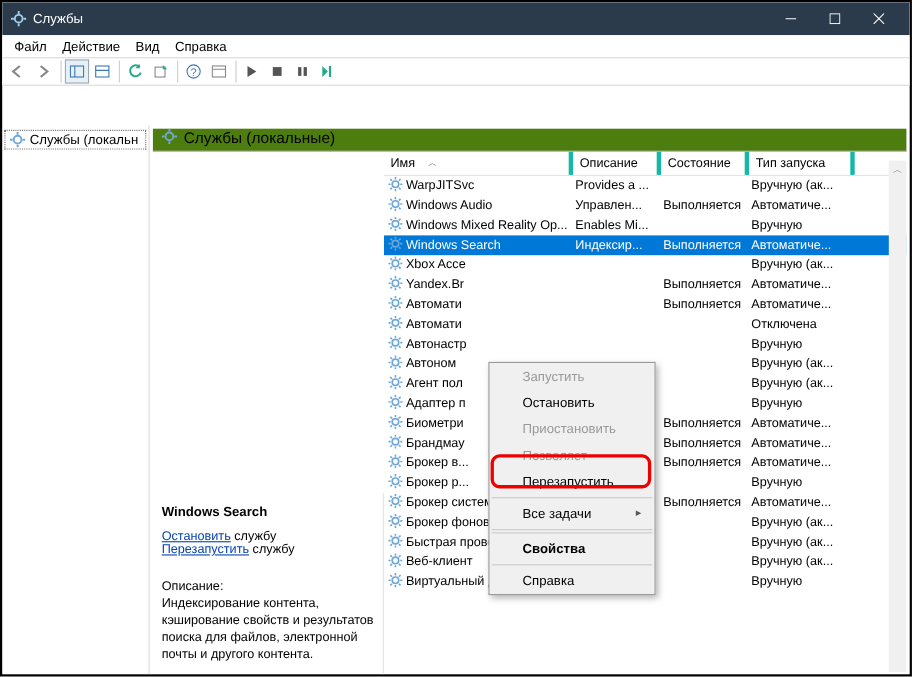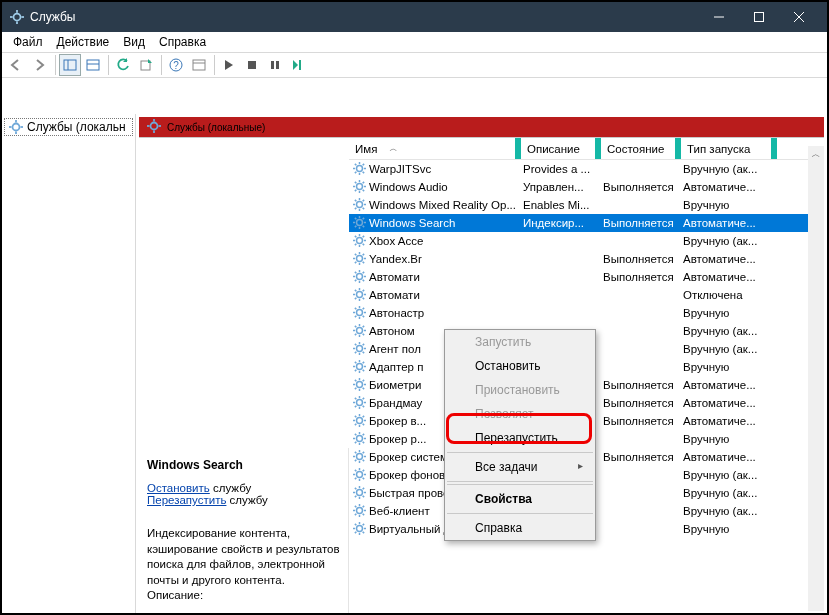--- a/index.html
+++ b/index.html
@@ -18,32 +18,32 @@
   .tool-bar { height: 26px; background: #fff; display: flex; align-items: center; padding: 2px 4px; border-top: 1px solid #d9d9d9; border-bottom: 1px solid #d9d9d9; }
   .tbtn { width: 22px; height: 22px; border: 1px solid transparent; display: flex; align-items: center; justify-content: center; margin-right: 1px; }
   .tbtn.active { border: 1px solid #9aa; background: #e8f0f7; }
   .tsep { width: 1px; height: 20px; background: #ccc; margin: 0 3px; }
 
   .workspace { height: 535px; display: flex; position: relative; margin-top: 36px; }
   .tree-pane { width: 134px; border-right: 1px solid #d9d9d9; padding: 4px 2px; }
   .tree-item { display: flex; align-items: center; height: 18px; padding: 0 4px; font-size: 12px; white-space: nowrap; overflow: hidden; border: 1px dotted #777; }
 
   .right-pane { flex: 1; display: flex; flex-direction: column; position: relative; }
-  .pane-header { height: 28px; display: flex; align-items: center; padding: 0 8px; font-size: 10px; background: #b91c1c; border-bottom: 1px solid #c9c9c9; margin: 3px 3px 0 3px; }
+  .pane-header { height: 28px; display: flex; align-items: flex-start; padding: 0 8px; font-size: 14px; background: #4d7c0f; border-bottom: 1px solid #c9c9c9; margin: 3px 3px 0 3px; }
   .pane-header .hi { margin-right: 6px; }
 
   .split { flex: 1; display: flex; margin: 0 3px; border-top: 0; align-items: flex-end; }
   .detail-pane { width: 210px; padding: 10px 8px; font-size: 11.5px; border-right: 1px solid #e4e4e4; }
   .detail-title { font-weight: bold; margin-bottom: 10px; font-size: 12px; }
   .detail-link { color: #0645ad; text-decoration: underline; cursor: pointer; }
   .detail-desc { margin-top: 20px; line-height: 1.35; }
 
   .list-pane { flex: 1; position: relative; }
   .tbl-head { height: 22px; display: flex; border-bottom: 1px solid #e4e4e4; font-size: 11.5px; }
-  .th { padding: 3px 6px; border-right: 6px solid #14b8a6; white-space: nowrap; display:flex; align-items:center; }
+  .th { padding: 3px 6px; border-right: 4px solid #14b8a6; white-space: nowrap; display:flex; align-items:center; }
   .col-name { width: 172px; }
   .col-desc { width: 80px; }
   .col-state { width: 80px; }
   .col-start { width: 96px; }
   .tbl-body { height: 454px; overflow: hidden; }
   .row { height: 18px; display: flex; align-items: center; font-size: 11.5px; white-space: nowrap; }
   .row.sel { background: #0078d7; color: #fff; }
   .cell { overflow: hidden; text-overflow: ellipsis; padding: 0 2px; }
   .row .col-name { display: flex; align-items: center; }
   .row .col-name svg { margin: 0 3px 0 2px; flex-shrink: 0; }
@@ -224,22 +224,22 @@
 
       <div class="detail-pane">
         <div class="detail-title">Windows Search</div>
         <div>
           <span class="detail-link">Остановить</span><span> службу</span>
         </div>
         <div>
           <span class="detail-link">Перезапустить</span><span> службу</span>
         </div>
         <div class="detail-desc">
+          <div>Описание:</div>
           <div>Индексирование контента, кэширование свойств и результатов поиска для файлов, электронной почты и другого контента.</div>
-          <div>Описание:</div>
         </div>
       </div>
 
       <div class="list-pane">
         <div class="tbl-head">
           <div class="th col-name">
               <span>Имя</span>
               <span class="sort-arrow">︿</span>
             </div>
           <div class="th col-desc">Описание</div>

